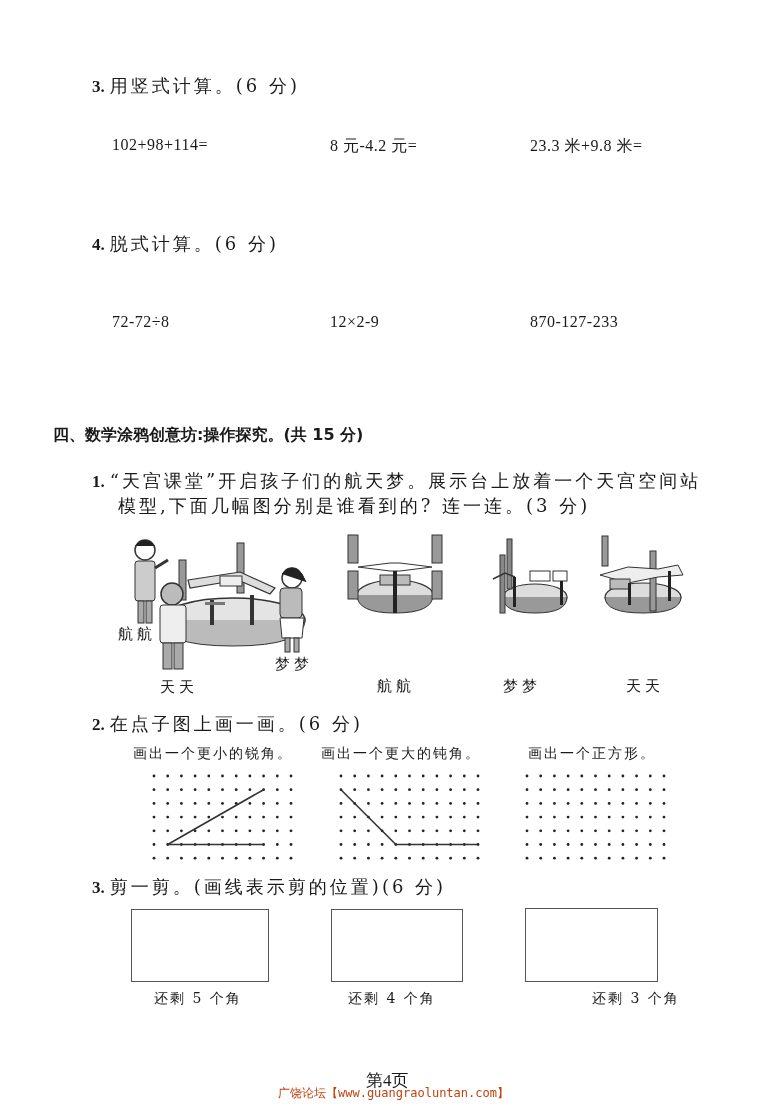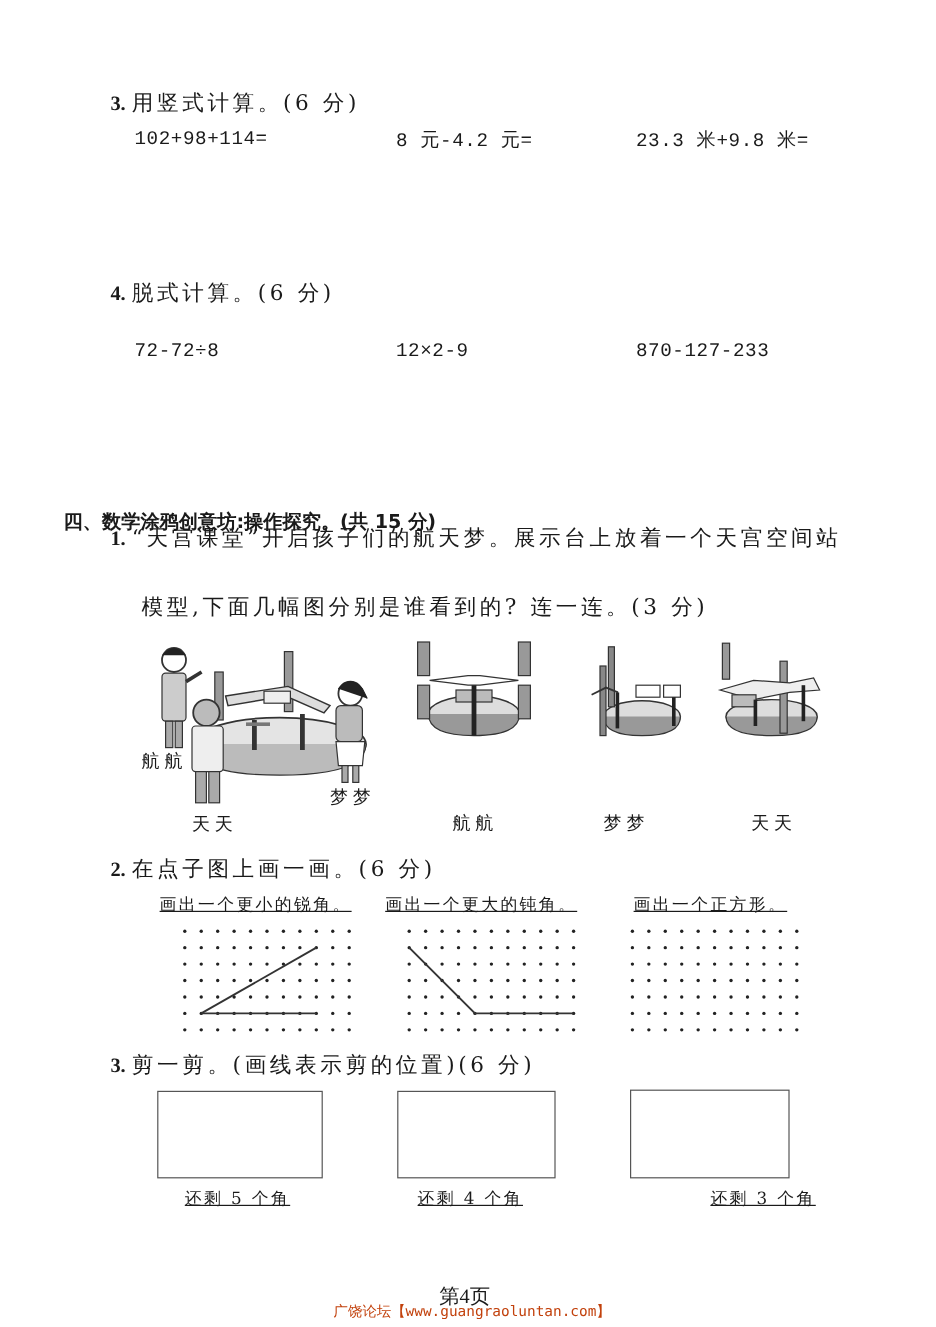--- a/index.html
+++ b/index.html
@@ -1,24 +1,24 @@
 <!DOCTYPE html>
 <html><head>
 <meta charset="utf-8">
 <style>
   html, body { margin:0; padding:0; }
   body { width:780px; height:1106px; background:#ffffff; position:relative; overflow:hidden;
          font-family:"DejaVu Serif", "Liberation Serif", serif; color:#1a1a1a; }
   .abs { position:absolute; white-space:nowrap; }
   .qnum { font-family:"Liberation Serif", serif; font-weight:bold; font-size:17px; }
   .qtext { font-size:18px; letter-spacing:3px; }
-  .expr { font-size:16px; letter-spacing:0.5px; font-family:Liberation Mono, monospace; }
+  .expr { font-size:16px; letter-spacing:0.5px; font-family:Liberation Serif, serif;margin-top:29px; }
   .section { font-family:"DejaVu Sans", sans-serif; font-weight:bold; font-size:16px; }
   .label { font-size:15px; letter-spacing:4px; }
-  .sub { font-size:14px; letter-spacing:2px;text-decoration:underline; }
+  .sub { font-size:14px; letter-spacing:2px; }
   .rect { position:absolute; border:1.5px solid #555; background:#fff; }
   .footer { font-family:"Liberation Serif", serif; font-size:17px; }
   .watermark { font-family:"DejaVu Sans Mono", monospace; font-size:12px; color:#c2410c; }
   svg { position:absolute; overflow:visible; }
 </style>
 </head>
 <body>
 
 <div class="abs" style="left:92px;top:74px;">
   <span class="qnum">3.</span>
@@ -31,21 +31,21 @@
 <div class="abs" style="left:92px;top:232px;text-align:right;">
   <span class="qnum">4.</span>
   <span class="qtext">脱式计算。(6 分)</span>
 </div>
 <div class="abs expr" style="left:112px;top:284px;">72-72÷8</div>
 <div class="abs expr" style="left:330px;top:284px;">12×2-9</div>
 <div class="abs expr" style="left:530px;top:284px;">870-127-233</div>
 
 <div class="abs section" style="left:53px;top:425px;text-align:center;">四、数学涂鸦创意坊:操作探究。(共 15 分)</div>
 
-<div class="abs" style="left:92px;top:436px;">
+<div class="abs" style="left:92px;top:469px;">
   <span class="qnum">1.</span>
   <span class="qtext">“天宫课堂”开启孩子们的航天梦。展示台上放着一个天宫空间站</span>
 </div>
 <div class="abs qtext" style="left:118px;top:494px;">模型,下面几幅图分别是谁看到的? 连一连。(3 分)</div>
 
 <svg style="left:120px;top:530px;" width="220" height="170">
 
   <ellipse cx="113" cy="90" rx="72" ry="22" fill="#e4e4e4" stroke="#333" stroke-width="1.5"></ellipse>
   <path d="M41 90 Q41 116 113 116 Q185 116 185 90" fill="#bbb" stroke="#333" stroke-width="1"></path>
 

